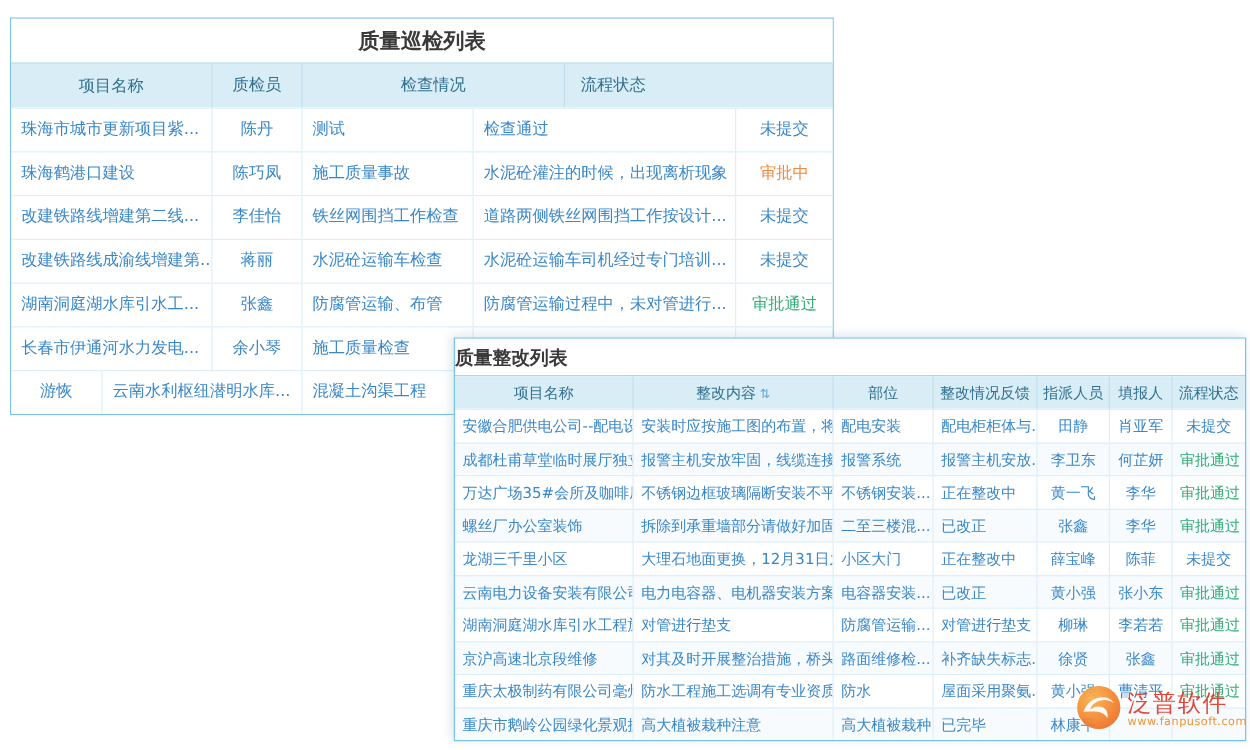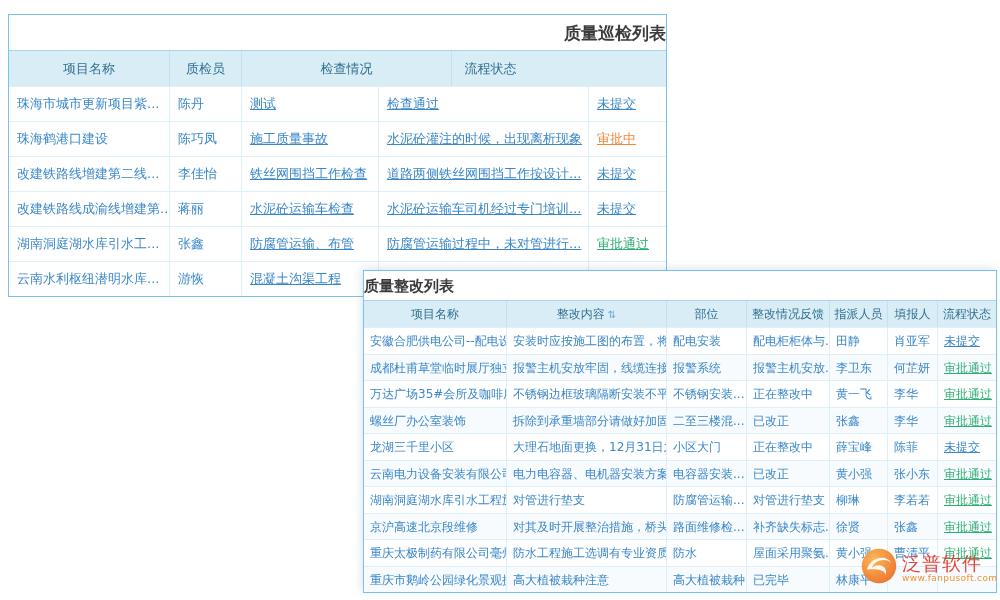--- a/index.html
+++ b/index.html
@@ -4,36 +4,36 @@
 <style>
   * { margin:0; padding:0; box-sizing:border-box; }
   html,body { width:1000px; height:600px; background:#ffffff; overflow:hidden;
     font-family:"DejaVu Sans","Liberation Sans",sans-serif; }
   body { position:relative; }
 
   .panel { position:absolute; background:#ffffff; border:1px solid #79c2e9; }
 
   
   #table1 { left:8px; top:14px; width:659px; z-index:1; }
-  .t1-title { height:36px; line-height:36px; text-align:right; font-size:17px;
+  .t1-title { height:36px; line-height:36px; text-align:center; font-size:17px;
     font-weight:bold; color:#3a3a3a; border-bottom:1px solid #a9d6ef; background:#fff; }
   .hrow { display:flex; background:#d9edf7; }
   .hcell { font-size:13px; color:#31708f; text-align:center;
     border-left:1px solid #c2e0f2; white-space:nowrap; overflow:hidden; }
   .hcell:first-child { border-left:none;font-family:Liberation Serif, serif; }
   .t1-h .hcell { height:35px; line-height:35px; }
 
   .row { display:flex; border-top:1px solid #ddeffa; background:#fff; }
   .cell { color:#3a87c8; white-space:nowrap; overflow:hidden; padding:0 8px;
     border-left:1px solid #ddeffa; }
   .cell:first-child { border-left:none; }
   .t1-row { height:35px; line-height:34px; font-size:13px; }
-  .center { }
+  .center { text-align:center; }
   .left { text-align:left; }
-  .link { text-decoration:underline; }
+  .link { }
   .st-blue   { color:#3a87c8; }
   .st-orange { color:#f0883a; }
   .st-green  { color:#2fae74; }
 
   .t1-c0{width:160px}.t1-c1{width:72px}.t1-c2{width:137px}.t1-c3{width:210px}.t1-c4{width:78px}
 
   
   #table2 { left:363px; top:270px; width:634px; z-index:2;
     box-shadow:-2px -2px 8px rgba(60,120,160,0.18); }
   .t2-title { height:30px; line-height:30px; font-size:15px;
@@ -95,22 +95,29 @@
         <div class="cell t1-c4 center link st-blue">未提交</div>
       </div>
       <div class="row t1-row">
         <div class="cell t1-c0 left">湖南洞庭湖水库引水工...</div>
         <div class="cell t1-c1 center">张鑫</div>
         <div class="cell t1-c2 left link">防腐管运输、布管</div>
         <div class="cell t1-c3 left link">防腐管运输过程中，未对管进行...</div>
         <div class="cell t1-c4 center link st-green">审批通过</div>
       </div>
       <div class="row t1-row">
+        <div class="cell t1-c0 left">长春市伊通河水力发电...</div>
+        <div class="cell t1-c1 center">余小琴</div>
+        <div class="cell t1-c2 left link">施工质量检查</div>
+        <div class="cell t1-c3 left link"></div>
+        <div class="cell t1-c4 center link st-none"></div>
+      </div>
+      <div class="row t1-row">
+        <div class="cell t1-c1 center">游恢</div>
         <div class="cell t1-c0 left">云南水利枢纽潜明水库...</div>
-        <div class="cell t1-c1 center">游恢</div>
         <div class="cell t1-c2 left link">混凝土沟渠工程</div>
         <div class="cell t1-c3 left link"></div>
         <div class="cell t1-c4 center link st-none"></div>
       </div>
     </div>
 </div>
 
 <div class="panel" id="table2">
   <div class="t2-title">质量整改列表</div>
   <div class="hrow t2-h" id="t2-head">

